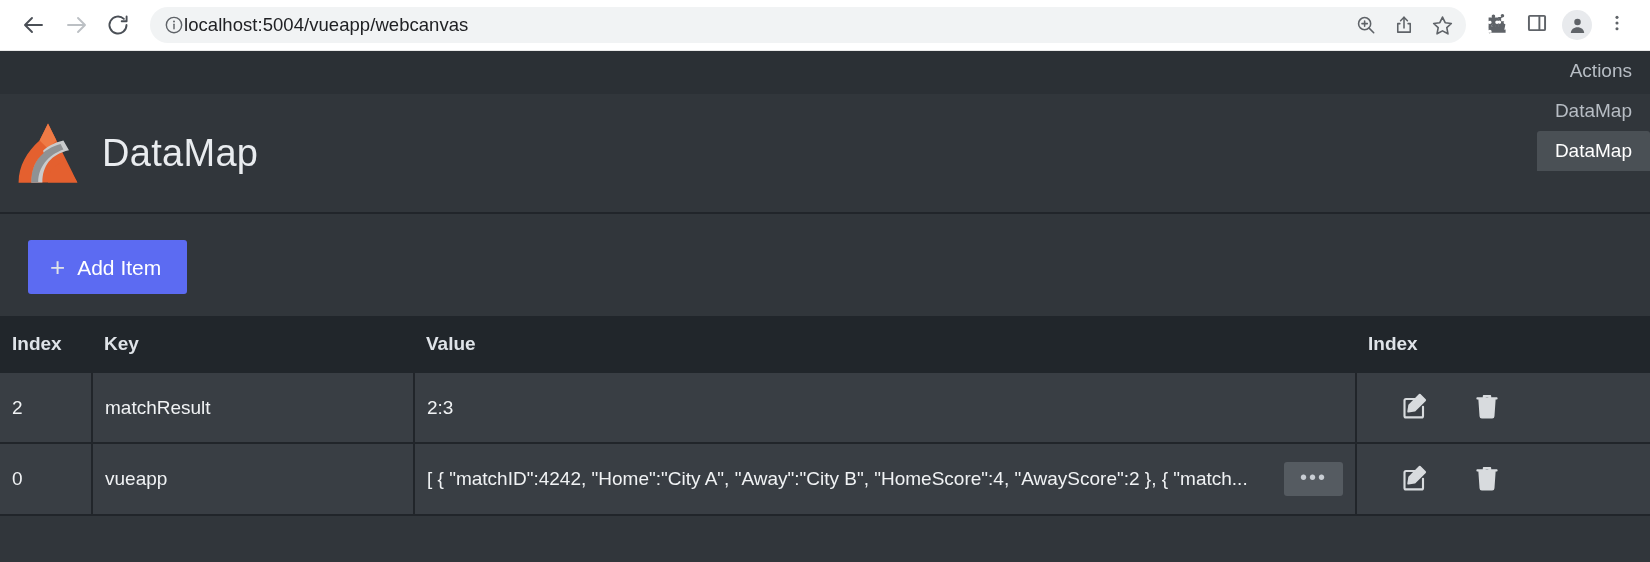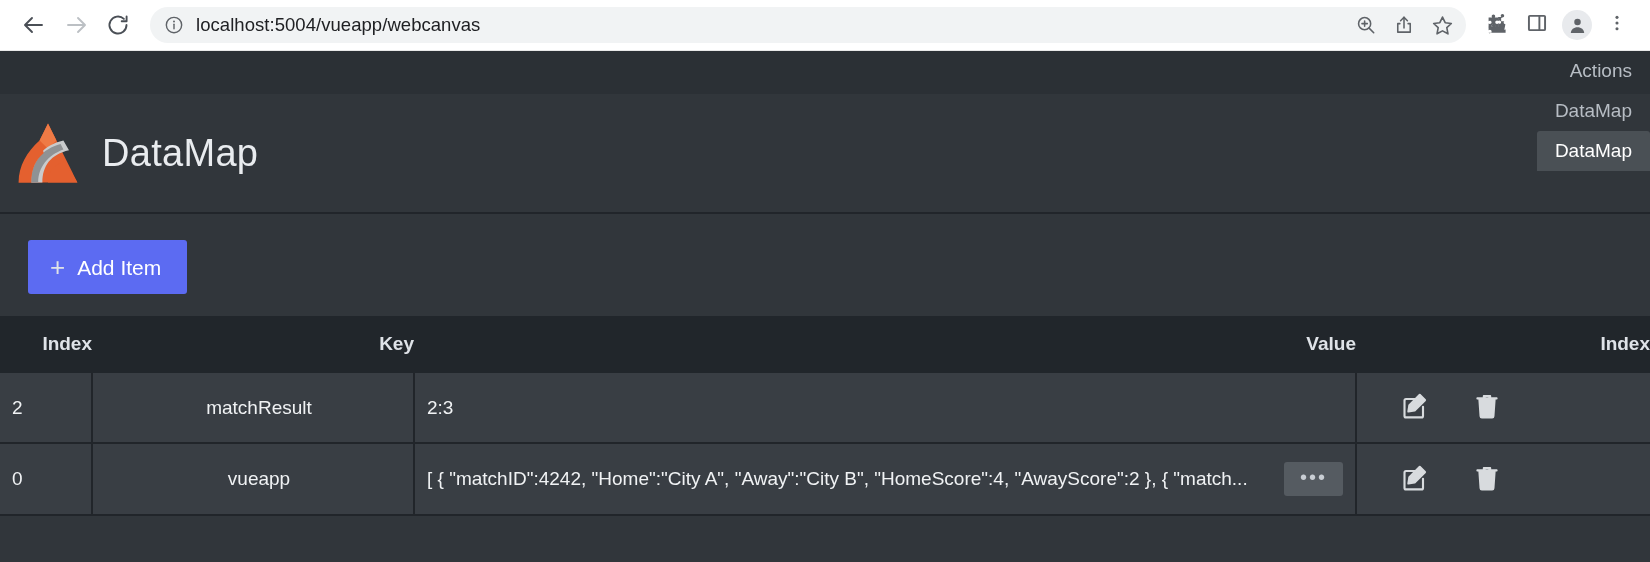--- a/index.html
+++ b/index.html
@@ -36,21 +36,20 @@
     display: flex;
     align-items: center;
     margin-left: 10px;
     margin-right: 4px;
     padding: 0 6px 0 14px;
     min-width: 0;
   }
   .omnibox .info-icon { flex: 0 0 auto; display:flex; align-items:center; }
   .omnibox .url-text {
     flex: 1 1 auto;
-    margin-left: 12px;
     font-size: 18.5px;
     color: #202124;
     white-space: nowrap;
     overflow: hidden;
     letter-spacing: 0.05px;
   }
   .omnibox-actions {
     display: flex; align-items: center; gap: 2px;
     flex: 0 0 auto;
   }
@@ -140,36 +139,36 @@
   table.datamap {
     width: 100%;
     border-collapse: collapse;
     table-layout: fixed;
   }
   table.datamap thead th {
     background: #21262b;
     color: #dfe3e8;
     font-size: 19px;
     font-weight: bold;
-    text-align: right;
+    text-align: left;
     padding: 17px 0 18px 12px;
   }
   table.datamap tbody td {
     background: #393e44;
     color: #f0f2f4;
     font-size: 19px;
     padding: 18px 0 18px 12px;
     border-bottom: 2px solid #21252a;
     border-right: 2px solid #21252a;
     vertical-align: middle;
     overflow: hidden;
   }
   table.datamap tbody td:last-child { border-right: none; }
   .col-index { width: 92px; }
-  .col-key   { width: 322px; text-align: center; }
+  .col-key   { width: 322px; }
   .col-value { width: 942px; }
   .col-action{ width: 294px; }
   th.col-action { padding-left: 30px; }
 
   .value-cell-inner {
     display: flex;
     align-items: center;
     justify-content: flex-start;
     gap: 14px;
     min-width: 0;

